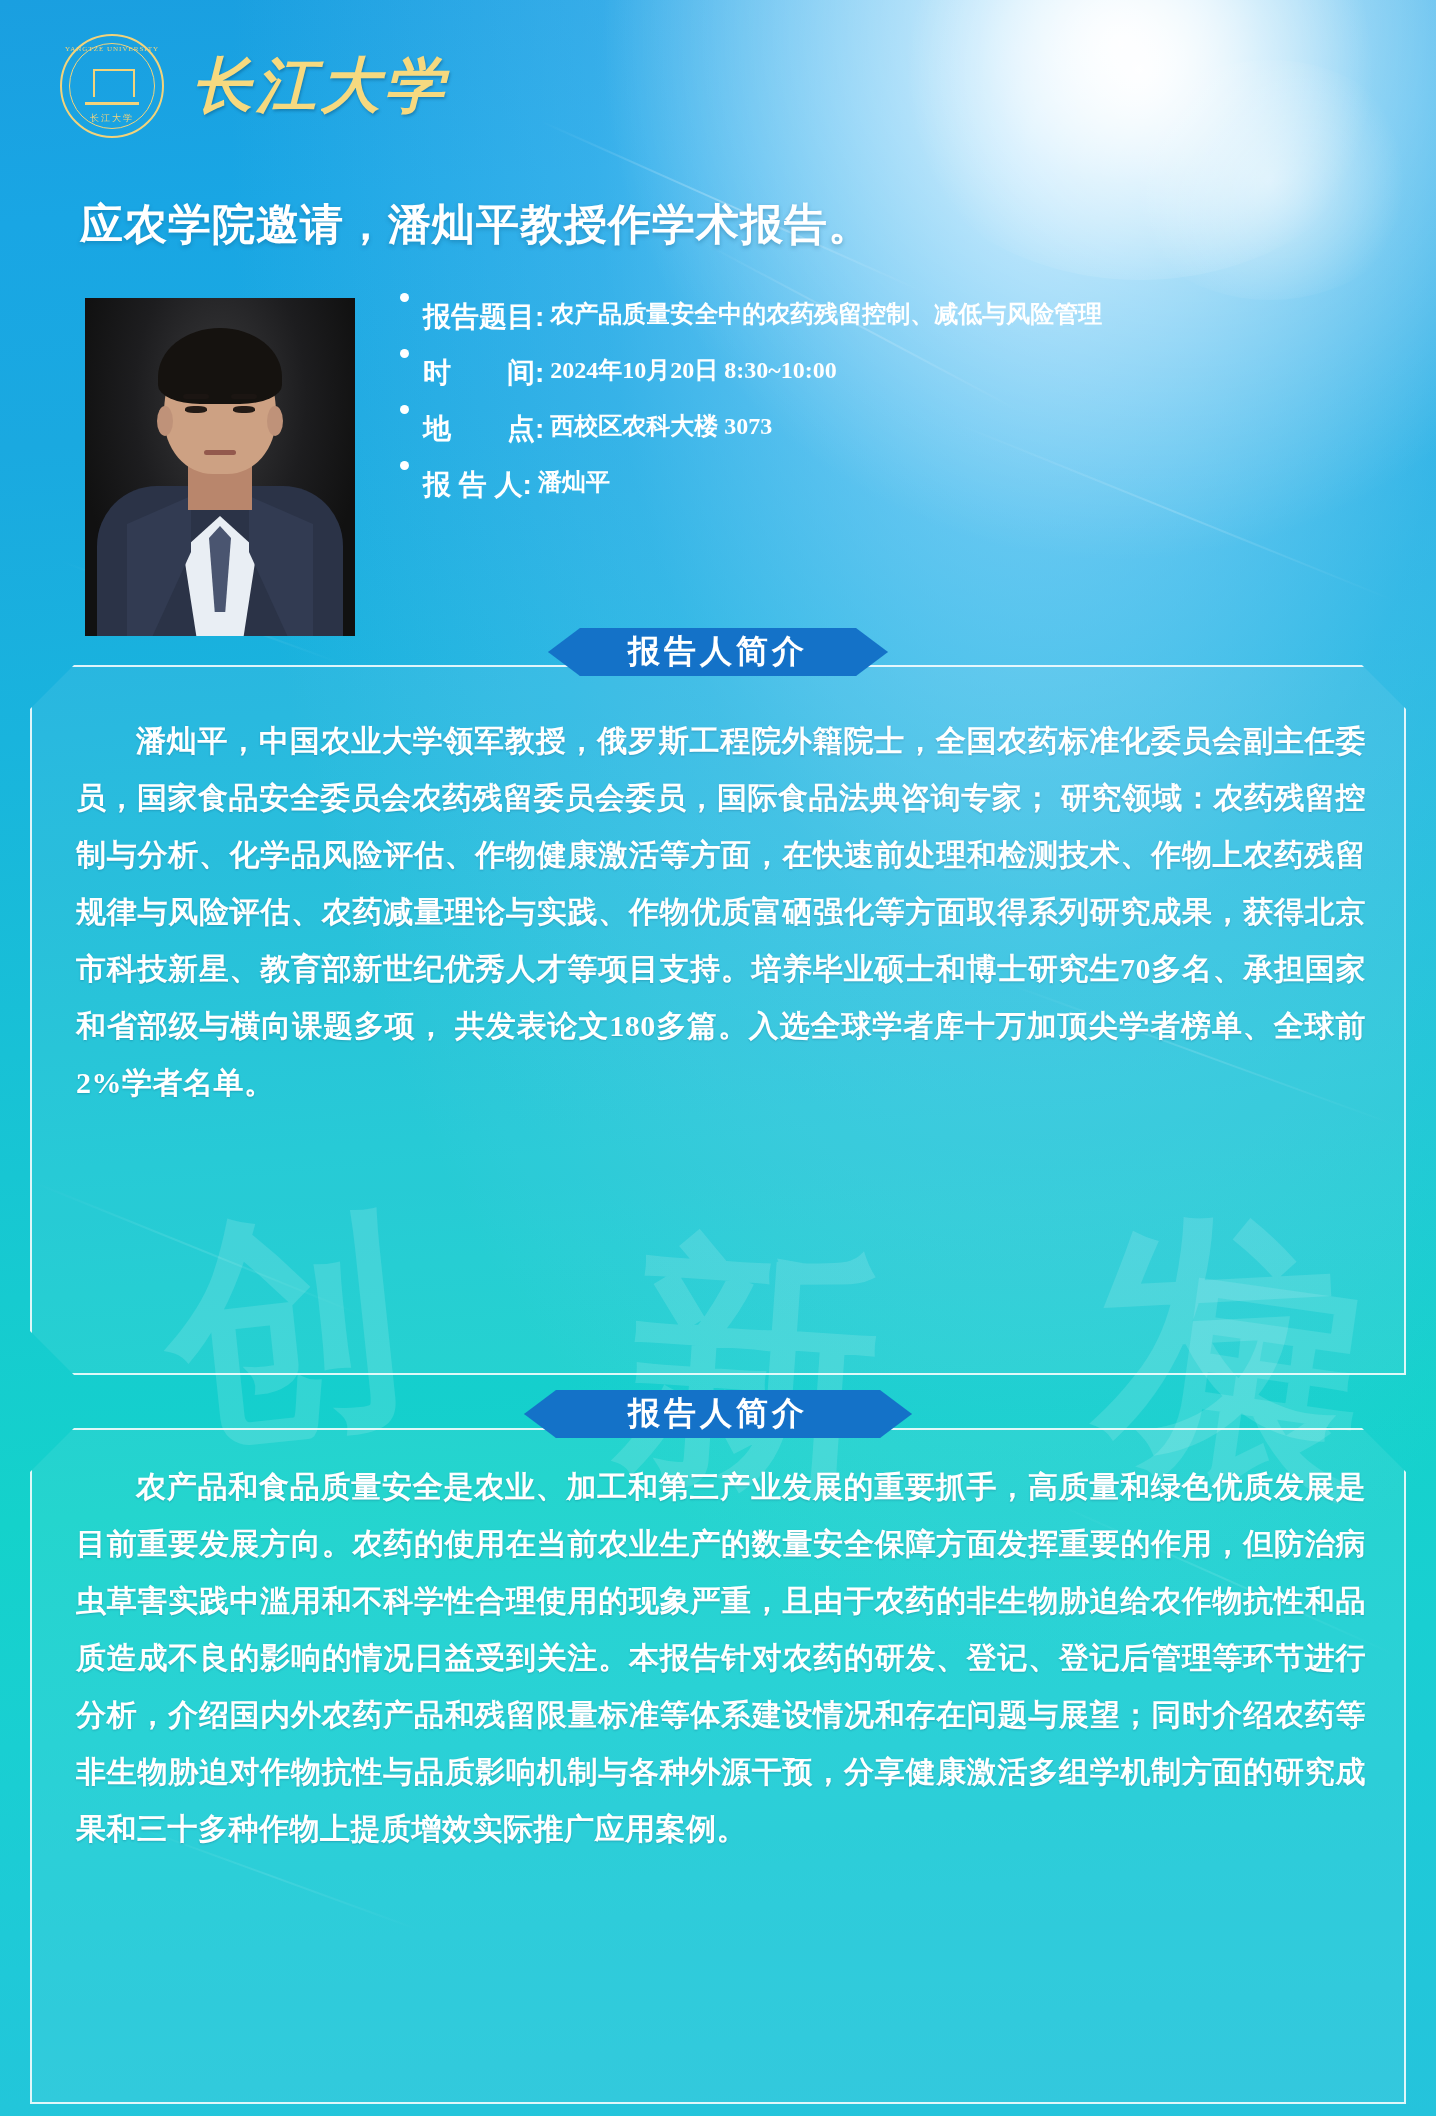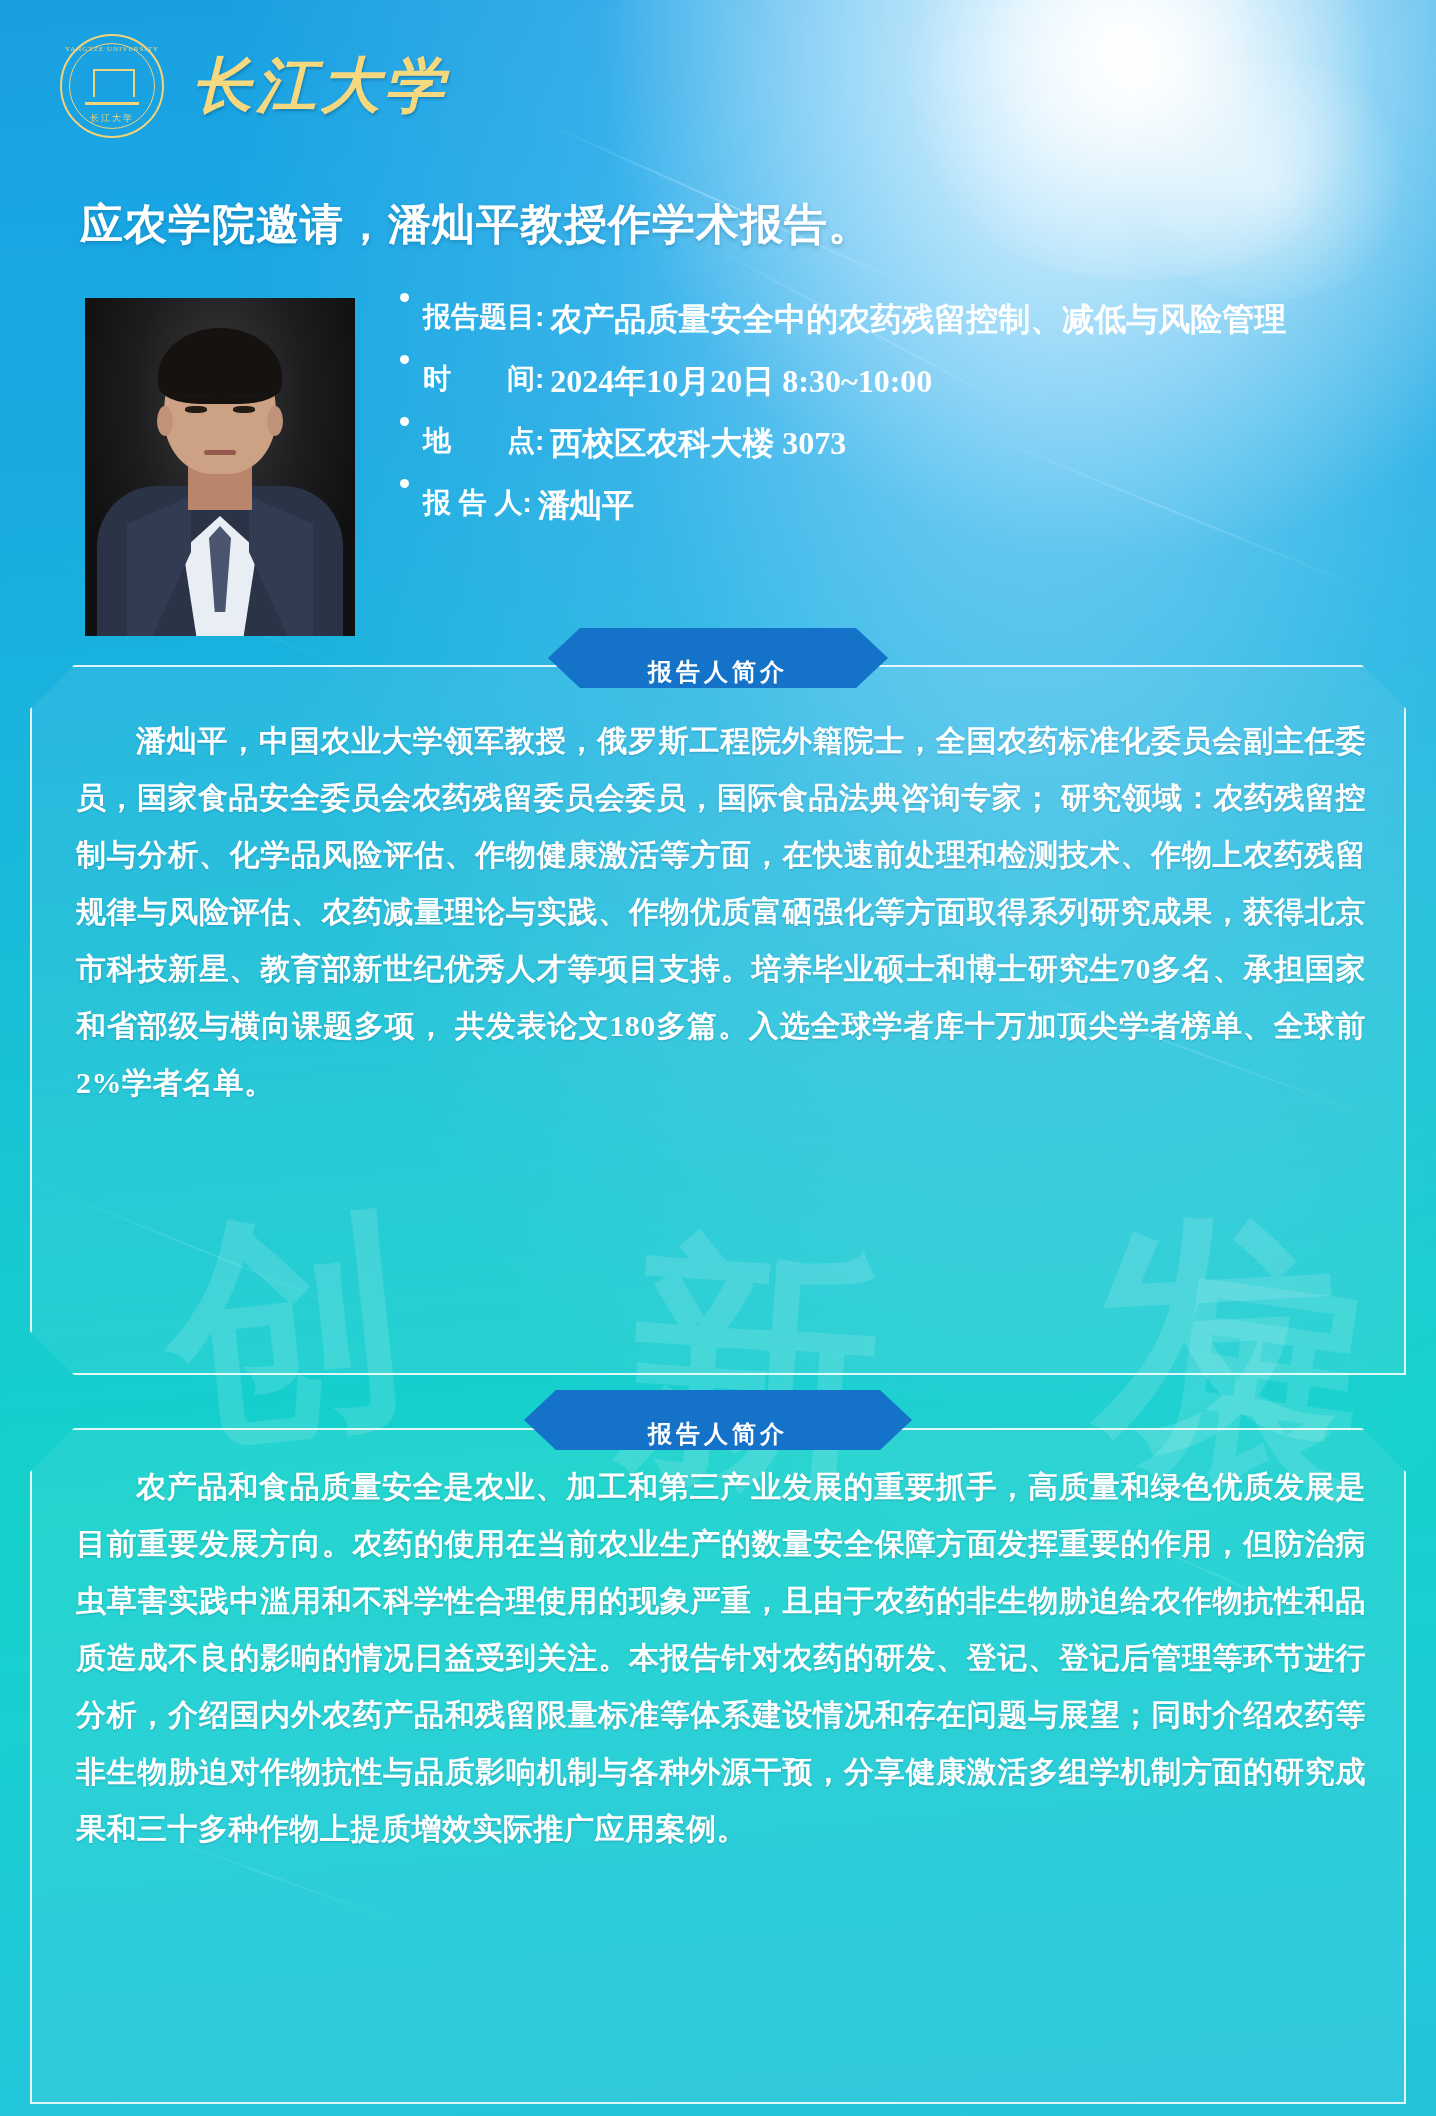--- a/index.html
+++ b/index.html
@@ -303,37 +303,37 @@
   }
   .info-label {
     font-family: "Liberation Sans", sans-serif;
     font-size: 28px;
     font-weight: bold;
     white-space: pre;
     flex: 0 0 auto;
   }
   .info-value {
     font-family: "Liberation Serif", serif;
-    font-size: 32px;
+    font-size: 24px;
     font-weight: bold;
     margin-left: 6px;
   }
 
   
   .banner {
     position: absolute;
-    height: 60px;
+    height: 48px;
     display: flex;
-    align-items: flex-end;
+    align-items: center;
     justify-content: center;
     background: #1472c8;
     color: #ffffff;
     font-family: "Liberation Serif", serif;
     font-weight: bold;
-    font-size: 24px;
+    font-size: 32px;
     letter-spacing: 4px;
     clip-path: polygon(32px 0%, calc(100% - 32px) 0%, 100% 50%, calc(100% - 32px) 100%, 32px 100%, 0% 50%);
     z-index: 3;
     box-shadow: 0 3px 8px rgba(0,50,90,0.25);
   }
 
   
   .content-box {
     position: absolute;
     border: 2px solid rgba(255,255,255,0.85);

